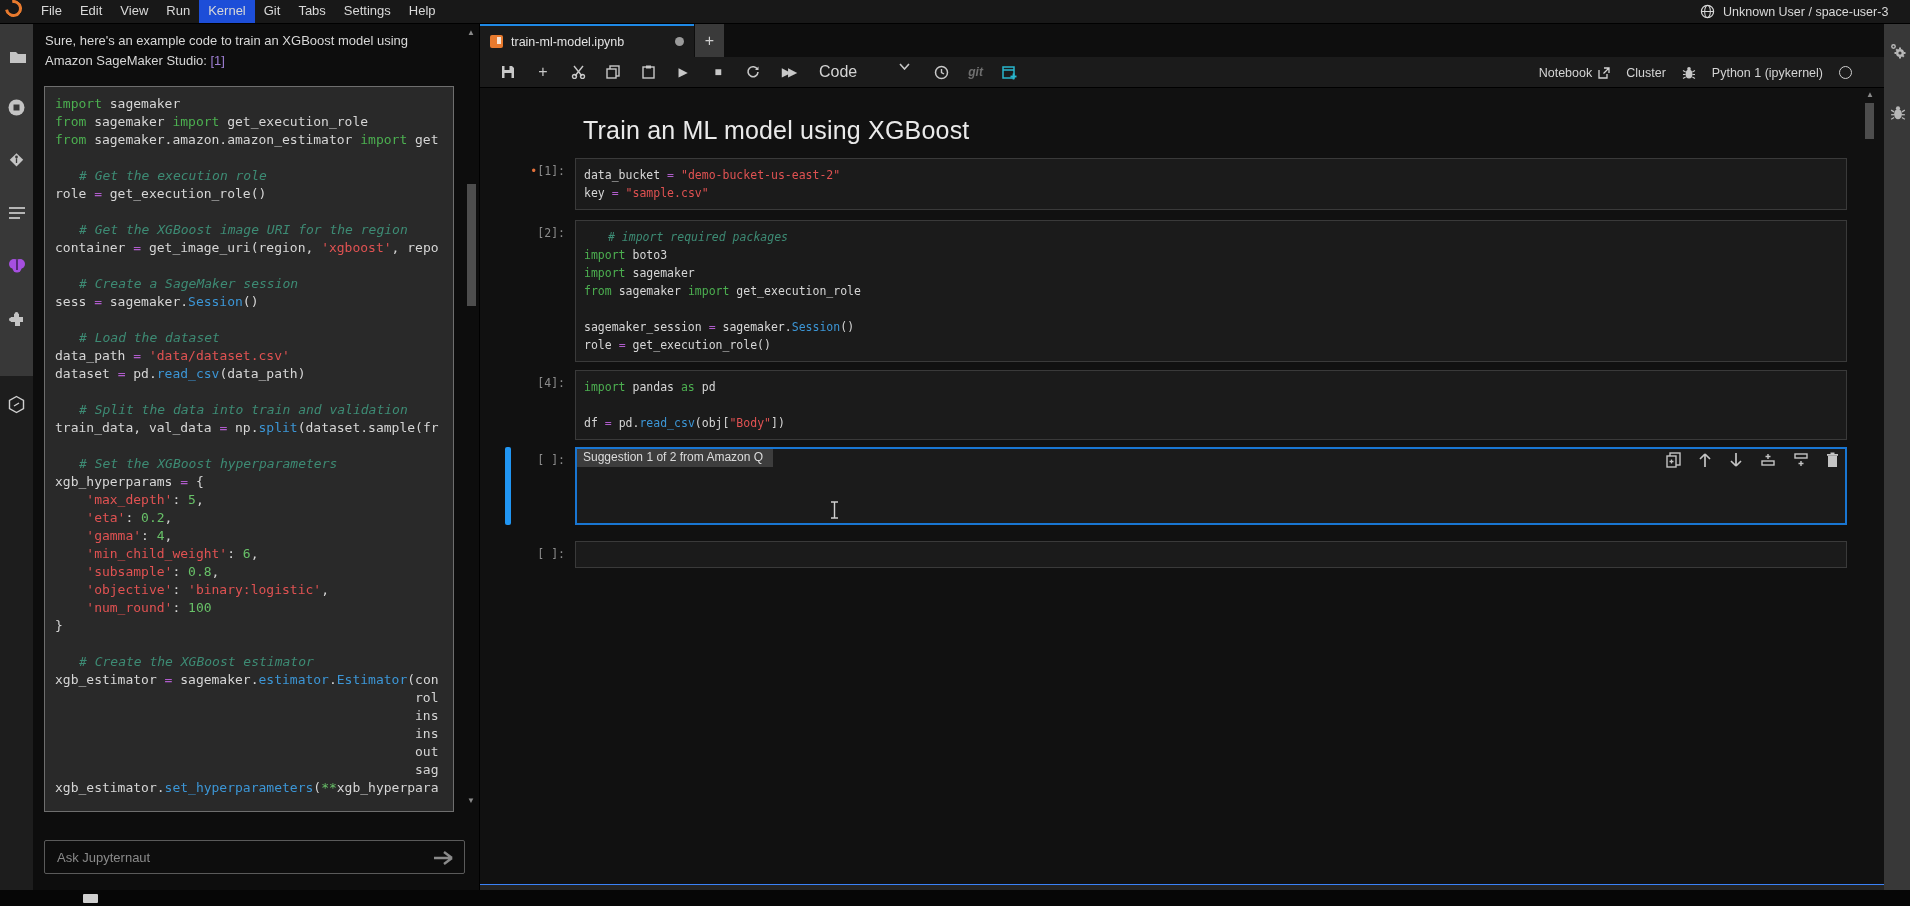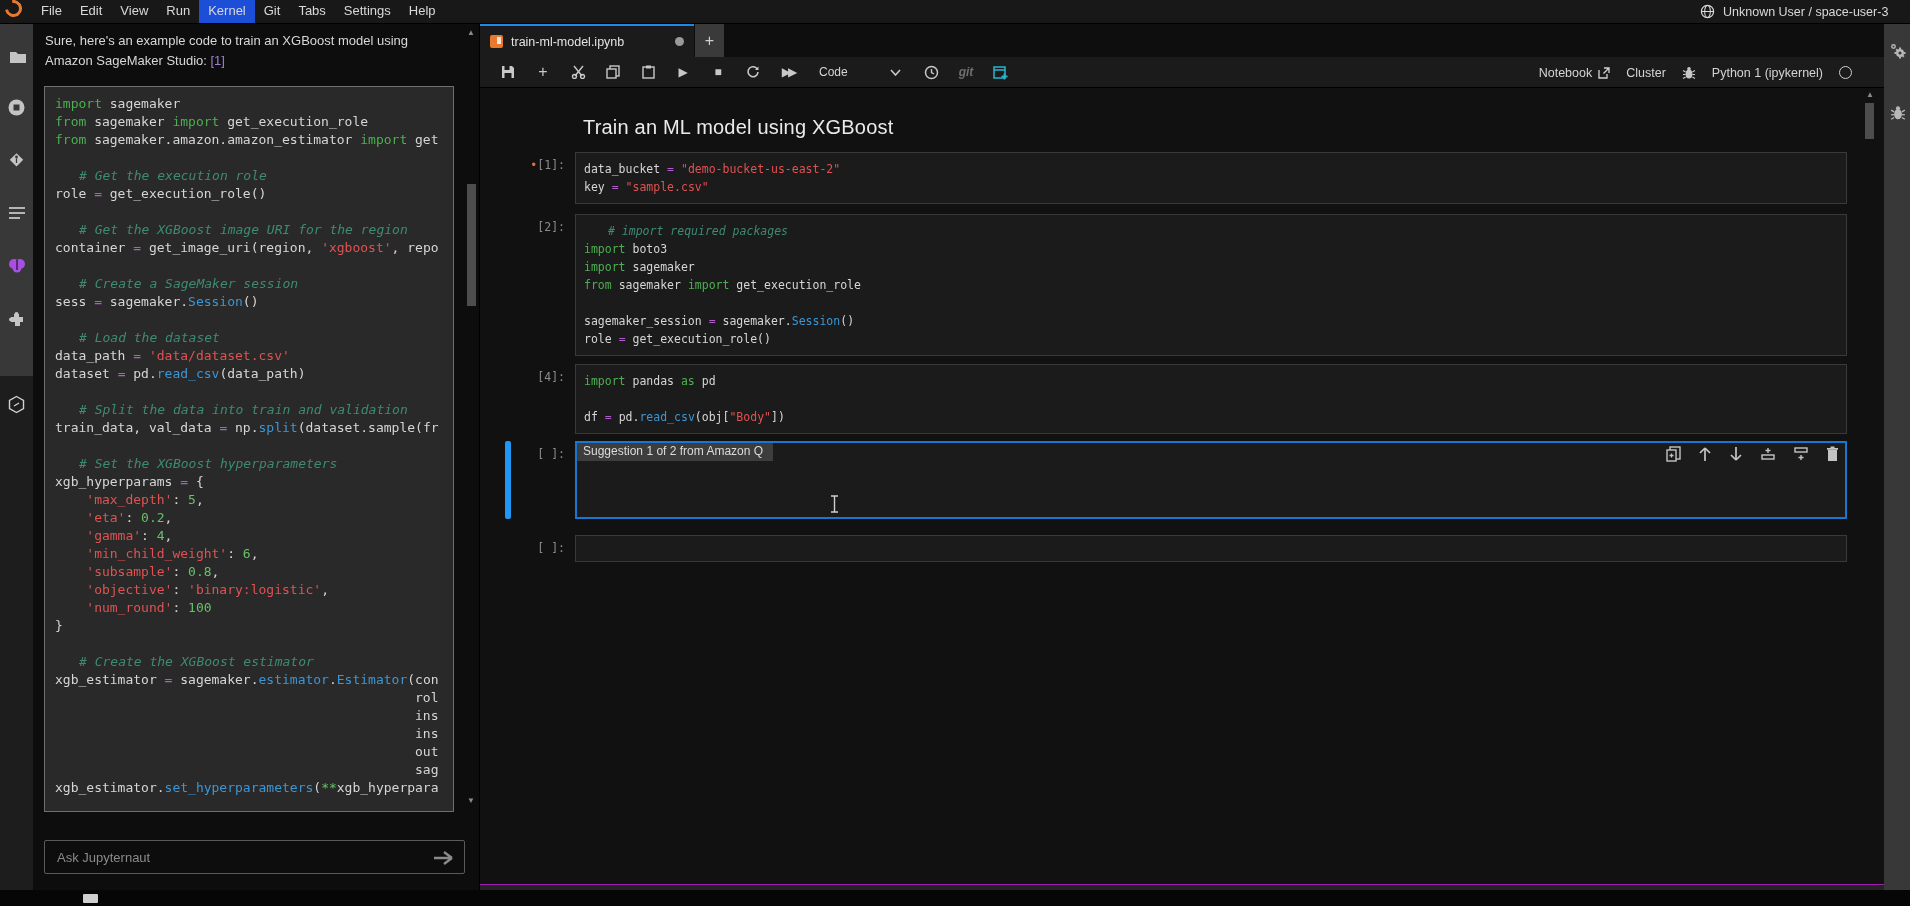--- a/index.html
+++ b/index.html
@@ -34,39 +34,39 @@
   #chat-scrollbar { position:absolute; right:1px; top:2px; width:13px; height:784px; }
   #chat-scrollbar .arrow { position:absolute; left:2px; color:#8a8a8a; font-size:8px; }
   #chat-scrollbar .thumb { position:absolute; left:2px; top:158px; width:9px; height:122px; background:#4d4d4d; }
   #chat-input-wrap { position:absolute; left:11px; top:816px; width:421px; height:34px; border:1px solid #5a5a5a; border-radius:2px; background:#0d0d0d; }
   #chat-input { position:absolute; left:0; top:0; width:100%; height:100%; background:transparent; border:none; outline:none;
                 color:#bdbdbd; font-size:13px; padding:0 40px 0 12px; font-family:"Liberation Sans", sans-serif; }
   #chat-input::placeholder { color:#8a8a8a; }
   #send-btn { position:absolute; right:10px; top:8px; }
 
   
-  #main { position:absolute; left:480px; top:24px; width:1404px; height:866px; background:#a21caf; }
+  #main { position:absolute; left:480px; top:24px; width:1404px; height:866px; background:#3b82f6; }
   #tabbar { position:absolute; left:0; top:0; width:100%; height:33px; background:#0e0e0e; display:flex; }
   #tab-active { width:214px; height:33px; background:#1b1b1b; border-top:2px solid #1e88e5; display:flex; align-items:center; padding:0 10px; gap:8px; }
   #tab-active .tab-title { color:#e2e2e2; font-size:12.5px; flex:1; }
   .nb-icon { width:13px; height:13px; background:#e87a2e; border-radius:2px; position:relative; }
   .nb-icon::after { content:""; position:absolute; right:2px; top:2px; width:4px; height:7px; background:#f7e3d3; }
   .mod-dot { width:9px; height:9px; border-radius:50%; background:#9a9a9a; }
   #new-tab { width:29px; height:33px; background:#3a3a3a; color:#cfcfcf; font-size:16px; display:flex; align-items:center; justify-content:center; margin-left:1px; }
 
   #nbtoolbar { position:absolute; left:0; top:33px; width:100%; height:31px; background:#1b1b1b; border-bottom:1px solid #000;
                display:flex; align-items:center; gap:19px; padding-left:20px; color:#c8c8c8; }
   .tb-btn { display:flex; align-items:center; justify-content:center; min-width:16px; height:18px; font-size:12px; }
-  #celltype { display:flex; align-items:center; gap:42px; color:#d4d4d4; font-size:12px; padding:0 4px; }
+  #celltype { display:flex; gap:42px; color:#d4d4d4; font-size:16px; padding:0 4px; }
   #git-label { color:#6f6f6f; font-size:12px; font-weight:bold; font-style:italic; }
   #toolbar-right { position:absolute; right:32px; top:0; height:31px; display:flex; align-items:center; gap:16px; color:#d4d4d4; font-size:12.5px; }
   #kernel-circle { width:13px; height:13px; border:1.5px solid #cfcfcf; border-radius:50%; }
 
   #nb-content { position:absolute; left:0; top:64px; width:100%; height:796px; background:#111; overflow:hidden; }
-  #nb-title { margin:28px 0 0 103px; color:#eaeaea; font-size:20px; font-weight:500; letter-spacing:.2px; }
+  #nb-title { margin:28px 0 0 103px; color:#eaeaea; font-size:25px; font-weight:500; letter-spacing:.2px; }
 
   .cell-row { display:flex; margin-right:37px; position:relative; }
   .prompt { width:95px; text-align:right; padding:6px 10px 0 0; color:#8c8c8c;
             font-family:"DejaVu Sans Mono", monospace; font-size:11.5px; white-space:pre; }
   .prompt .bullet { color:#e2703a; }
   .cell-box { flex:1; background:#1b1b1b; border:1px solid #3a3a3a; padding:7px 8px;
               font-family:"DejaVu Sans Mono", monospace; font-size:11.5px; line-height:18px; white-space:pre; overflow:hidden; position:relative; }
   .cell-box.active { border:2px solid #1976d2;padding-left:20px; }
   .outputs { margin:5px 0 0 103px; font-family:"DejaVu Sans Mono", monospace; font-size:11.5px; line-height:18px; color:#cfcfcf; white-space:pre; }
 

